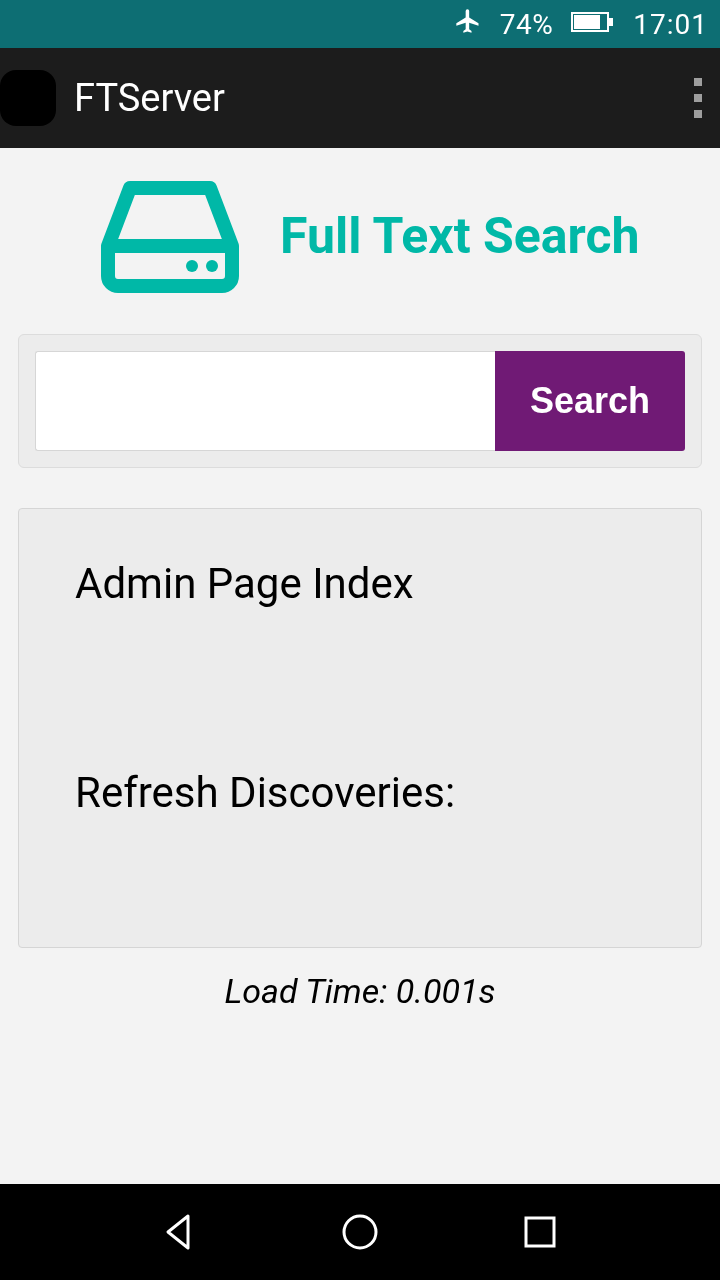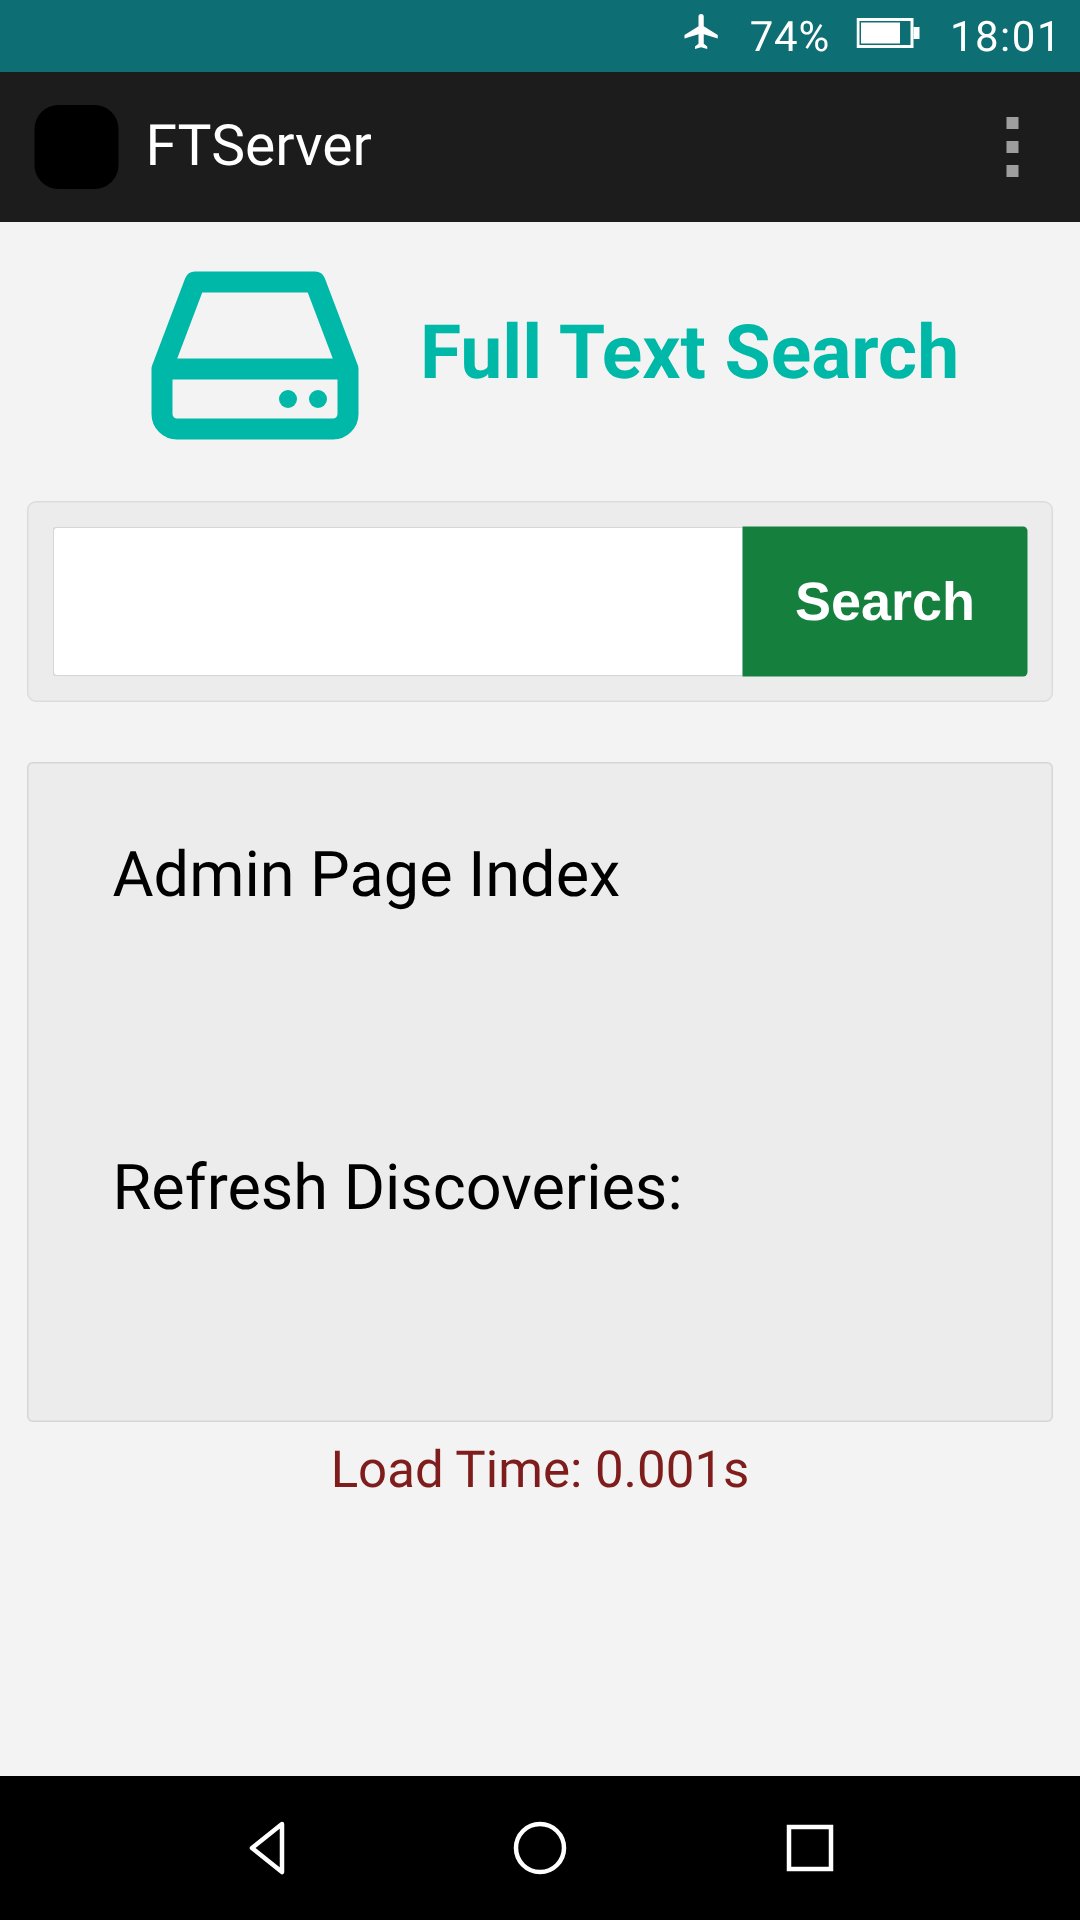--- a/index.html
+++ b/index.html
@@ -19,21 +19,21 @@
   }
   .status-bar .battery-pct { letter-spacing: 0.5px; }
   .status-bar .time { letter-spacing: 1px; }
 
   
   .app-bar {
     height: 100px;
     background: #1c1c1c;
     display: flex;
     align-items: center;
-    padding: 0 23px;
+    padding: 0 0;
     color: #ffffff;
   }
   .app-bar .app-icon {
     width: 56px; height: 56px;
     background: #000;
     border-radius: 16px;
     margin-right: 18px;
   }
   .app-bar .app-title {
     font-size: 38px;
@@ -99,21 +99,21 @@
     border: 1px solid #d6d6d6;
     border-right: none;
     border-radius: 3px 0 0 3px;
     font-size: 30px;
     padding: 0 16px;
     outline: none;
   }
   .search-btn {
     width: 190px;
     height: 100px;
-    background: #15803d;
+    background: #701a75;
     color: #ffffff;
     font-size: 36px;
     font-weight: 700;
     border: none;
     border-radius: 0 3px 3px 0;
     cursor: pointer;
   }
 
   
   .links-card {
@@ -129,23 +129,24 @@
     font-size: 42px;
     font-weight: 400;
     display: block;
     text-decoration: none;
   }
   .link-item + .link-item { margin-top: 160px; }
 
   
   .load-time {
     text-align: center;
-    color: #7f1d1d;
+    color: #000000;
     font-size: 34px;
-    margin-top: 12px;
+    margin-top: 23px;
+    font-style: italic;
   }
 
   
   .nav-bar {
     position: absolute;
     bottom: 0; left: 0; right: 0;
     height: 96px;
     background: #000000;
     display: flex;
     align-items: center;
@@ -165,21 +166,21 @@
       </svg>
   </span>
   <span class="battery-pct">74%</span>
   <span>
     <svg width="44" height="24" viewBox="0 0 44 24" fill="none">
       <rect x="1" y="3" width="36" height="18" stroke="#ffffff" stroke-width="2"></rect>
       <rect x="3" y="5" width="26" height="14" fill="#ffffff"></rect>
       <rect x="38" y="8" width="4" height="8" fill="#ffffff"></rect>
     </svg>
   </span>
-  <span class="time">18:01</span>
+  <span class="time">17:01</span>
 </div>
 
 <div class="app-bar">
   <div class="app-icon"></div>
   <div class="app-title">FTServer</div>
   <div class="overflow">
     <span></span>
       <span></span>
       <span></span>
   </div>

